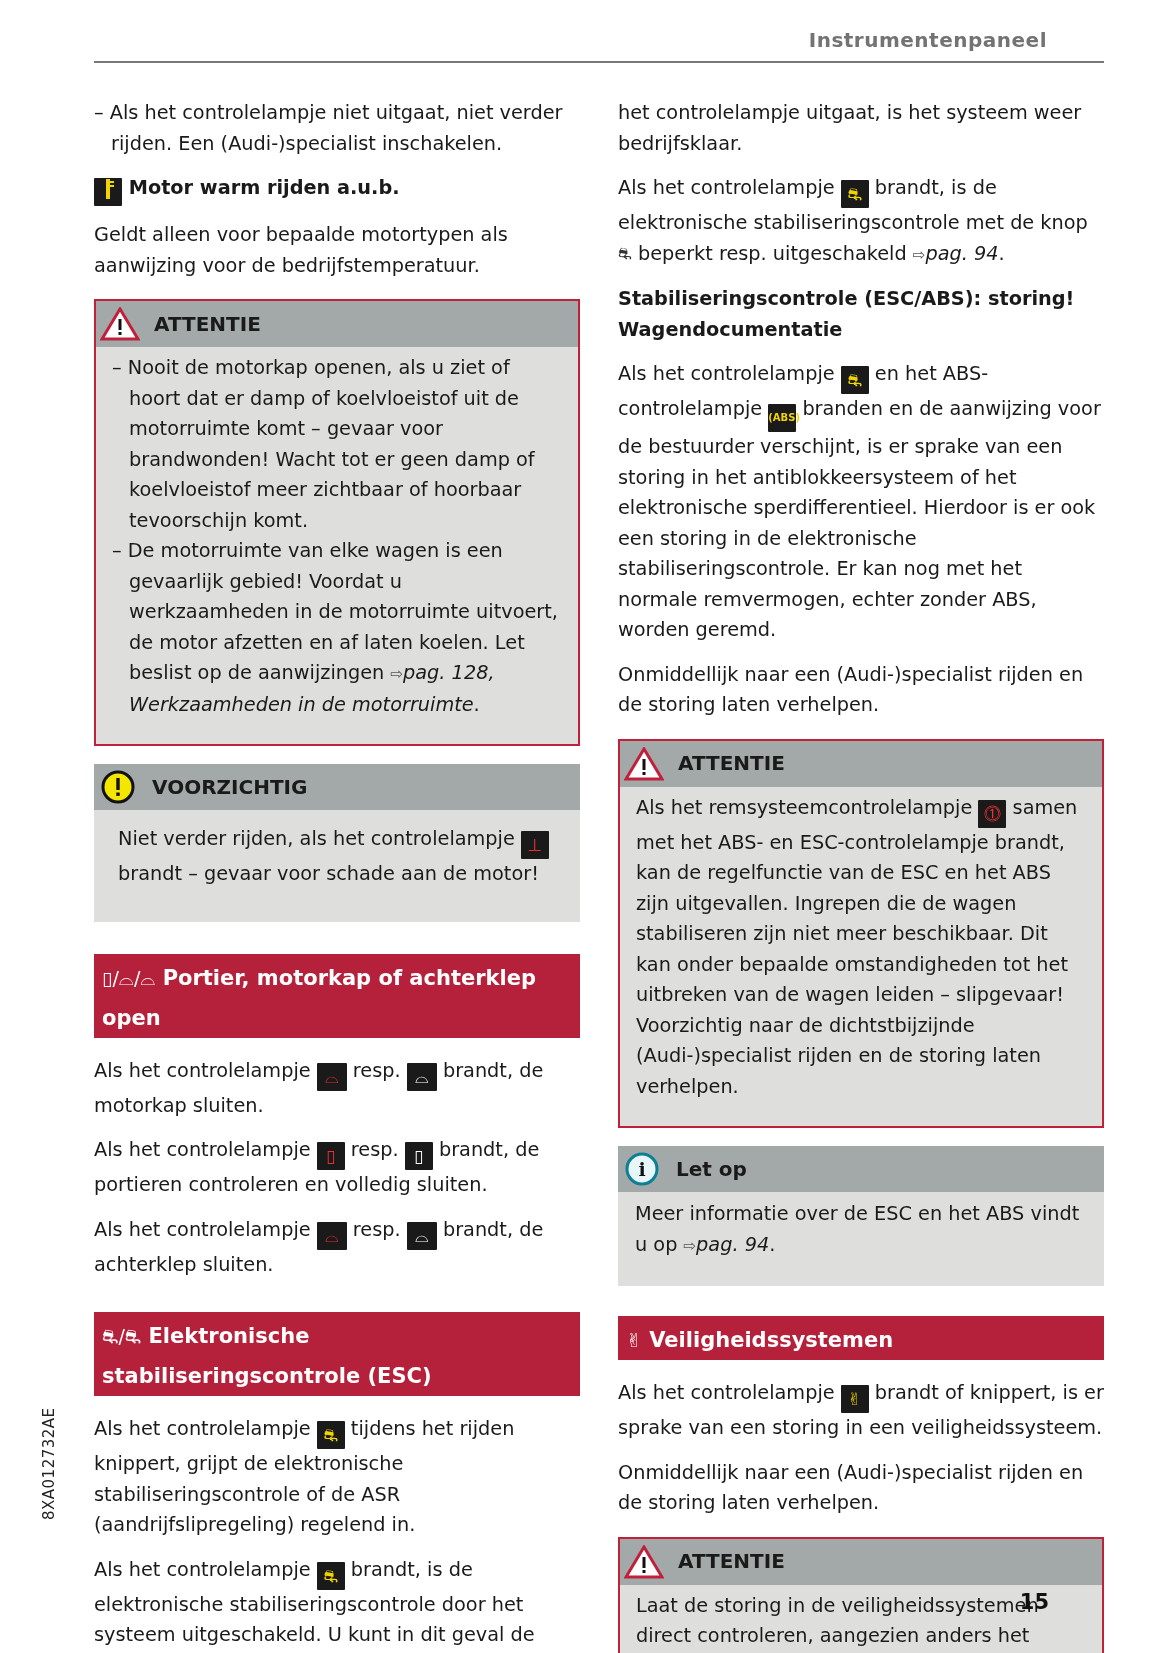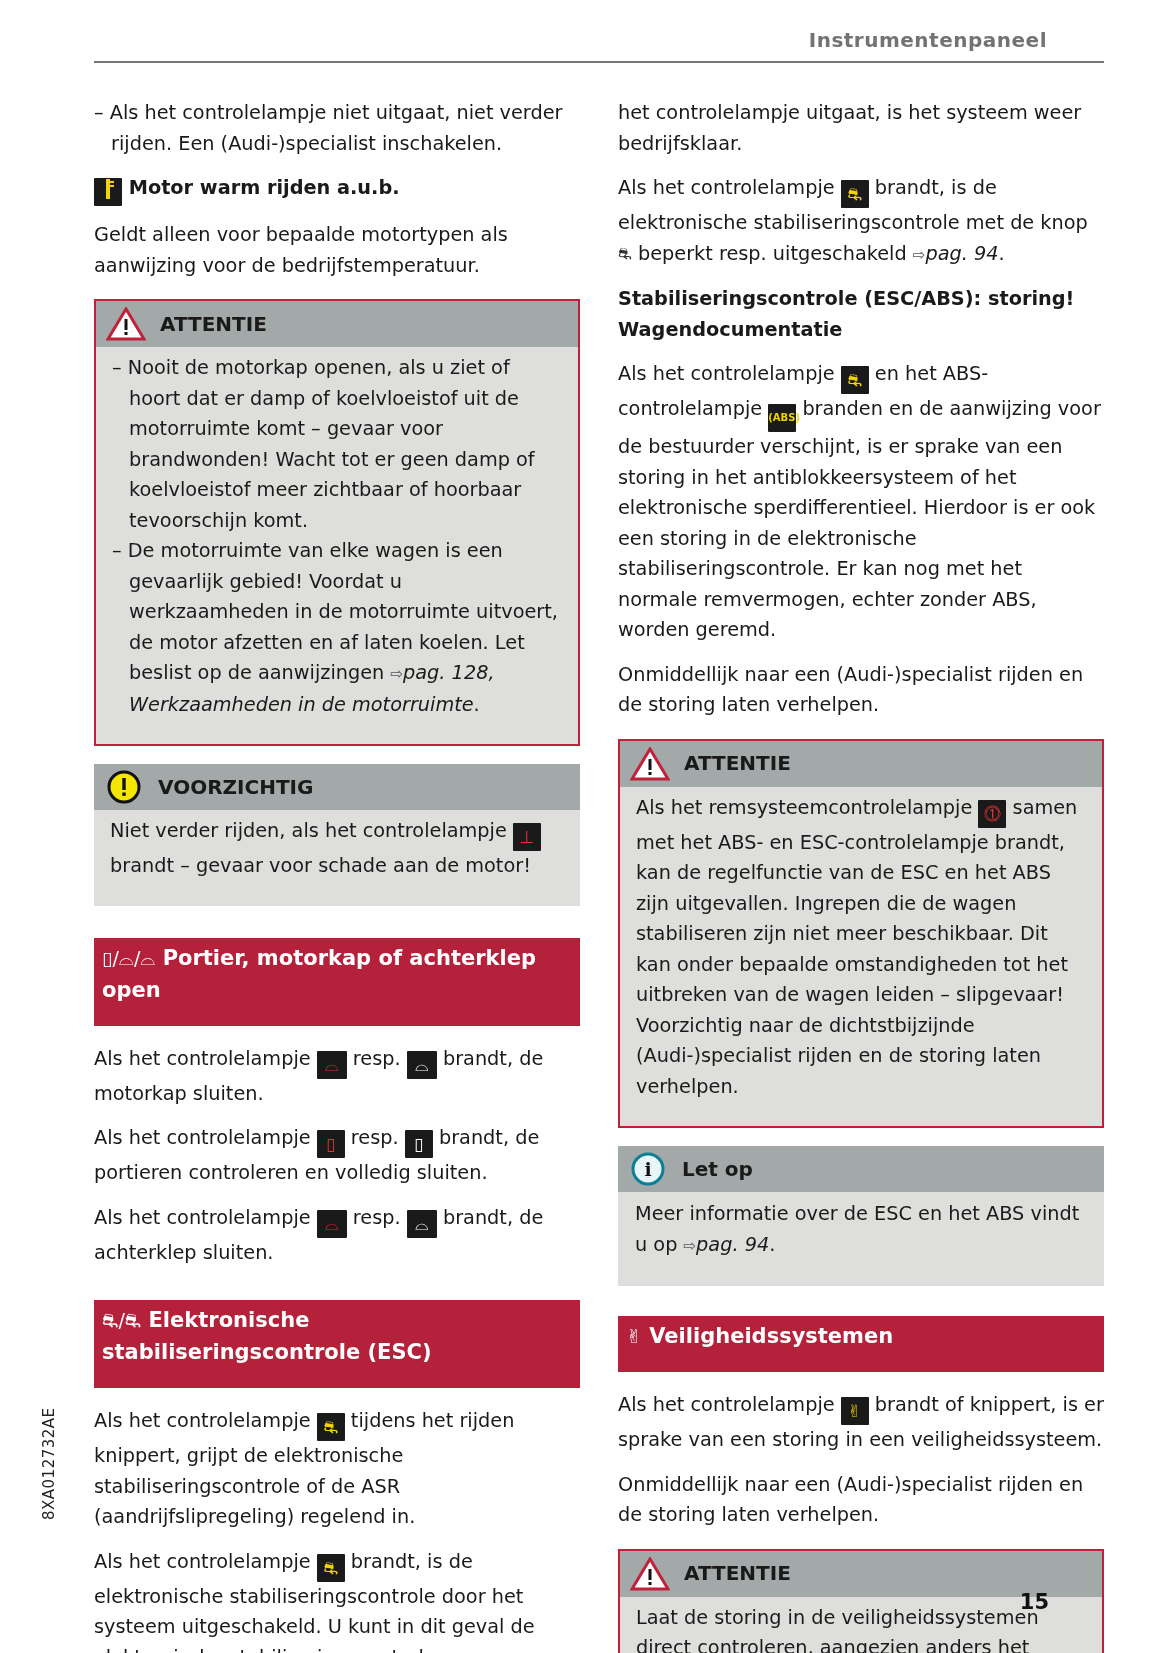--- a/index.html
+++ b/index.html
@@ -25,29 +25,29 @@
     .lamp.yellow { color: #f2d400; }
     .lamp.red { color: #e83030; }
     .lamp.white { color: #ffffff; }
     .lamp.small { width: 30px; height: 28px; }
     .inline-glyph { display: inline-block; font-size: 16px; vertical-align: 1px; color: #333; }
     .ref-arrow { font-size: 15px; color: #555; }
     .ital { font-style: italic; }
     .box { margin: 18px 0 18px 0; background: #dedfdc; }
     .box.warn { border: 2px solid #c0203a; }
     .box-head {
-      background: #a3a8a8; height: 46px; display: flex; align-items: center; padding-left: 10px;
+      background: #a3a8a8; height: 46px; display: flex; align-items: center; padding-left: 4px;
       font-weight: bold; font-size: 20px; color: #1a1a1a;
     }
     .box-head .ico { width: 40px; height: 36px; margin-right: 14px; display: flex; align-items: center; justify-content: center; }
     .box-body { padding: 6px 14px 24px 16px; }
     .box-body .dash-item { margin: 0; }
     .section-head {
-      background: #b5203a; color: #ffffff; font-weight: bold; font-size: 21px; line-height: 32px;
-      padding: 4px 10px 20px 8px; margin: 32px 0 18px 0;
+      background: #b5203a; color: #ffffff; font-weight: bold; font-size: 21px; line-height: 40px;
+      padding: 4px 10px 0 8px; margin: 32px 0 18px 0;
     }
     .section-head .hglyph { font-weight: normal; font-size: 19px; }
     .side-code {
       position: absolute; left: 40px; top: 1520px; transform: rotate(-90deg); transform-origin: left top;
       font-size: 15px; color: #222; letter-spacing: 0.5px;
     }
     .page-num { position: absolute; right: 116px; top: 1590px; font-weight: bold; font-size: 21px; color: #111; }
   </style>
 </head>
 <body>
@@ -92,21 +92,21 @@
       <span class="ico">
         <svg width="36" height="36" viewBox="0 0 36 36">
             <circle cx="18" cy="18" r="15" fill="#f5e600" stroke="#111" stroke-width="3"></circle>
             <rect x="16.3" y="9" width="3.4" height="12" fill="#111"></rect>
             <rect x="16.3" y="23.5" width="3.4" height="3.4" fill="#111"></rect>
           </svg>
       </span>
       <span>VOORZICHTIG</span>
     </div>
     <div class="box-body">
-      <p style="margin:0"><span>Niet verder rijden, als het controlelampje </span><span class="lamp red">⊥</span><span> brandt – gevaar voor schade aan de motor!</span></p>
+      <p style="margin:8px"><span>Niet verder rijden, als het controlelampje </span><span class="lamp red">⊥</span><span> brandt – gevaar voor schade aan de motor!</span></p>
     </div>
   </div>
 
   <div class="section-head">
     <span class="hglyph">▯/⌓/⌓</span>
     <span>Portier, motorkap of achterklep open</span>
   </div>
   <p><span>Als het controlelampje </span><span class="lamp red small">⌓</span><span> resp. </span><span class="lamp white small">⌓</span><span> brandt, de motorkap sluiten.</span></p>
   <p><span>Als het controlelampje </span><span class="lamp red">▯</span><span> resp. </span><span class="lamp white">▯</span><span> brandt, de portieren controleren en volledig sluiten.</span></p>
   <p><span>Als het controlelampje </span><span class="lamp red small">⌓</span><span> resp. </span><span class="lamp white small">⌓</span><span> brandt, de achterklep sluiten.</span></p>

